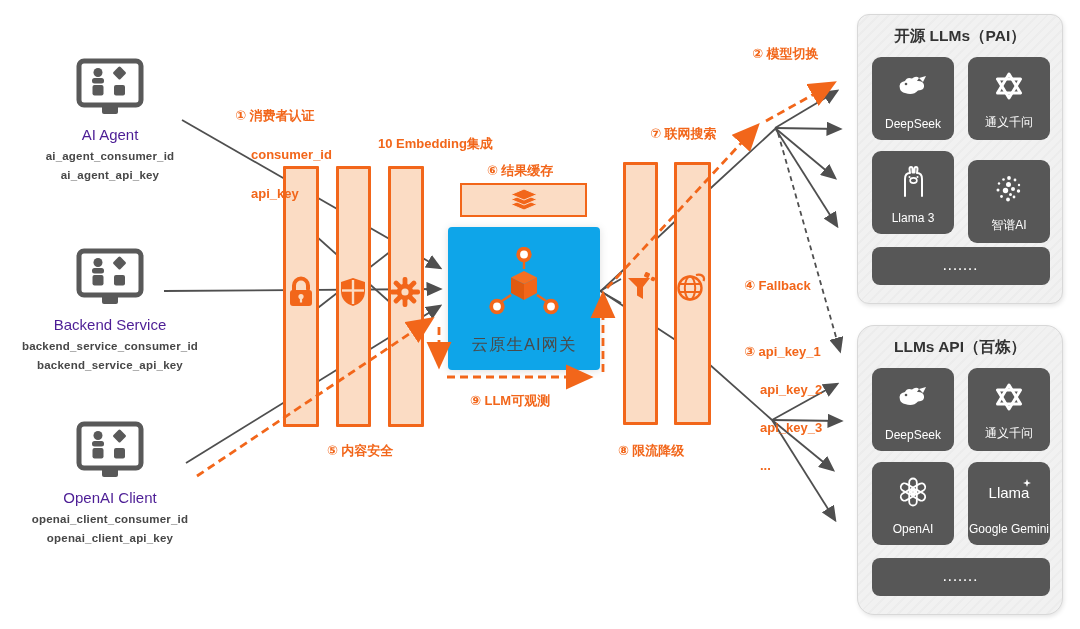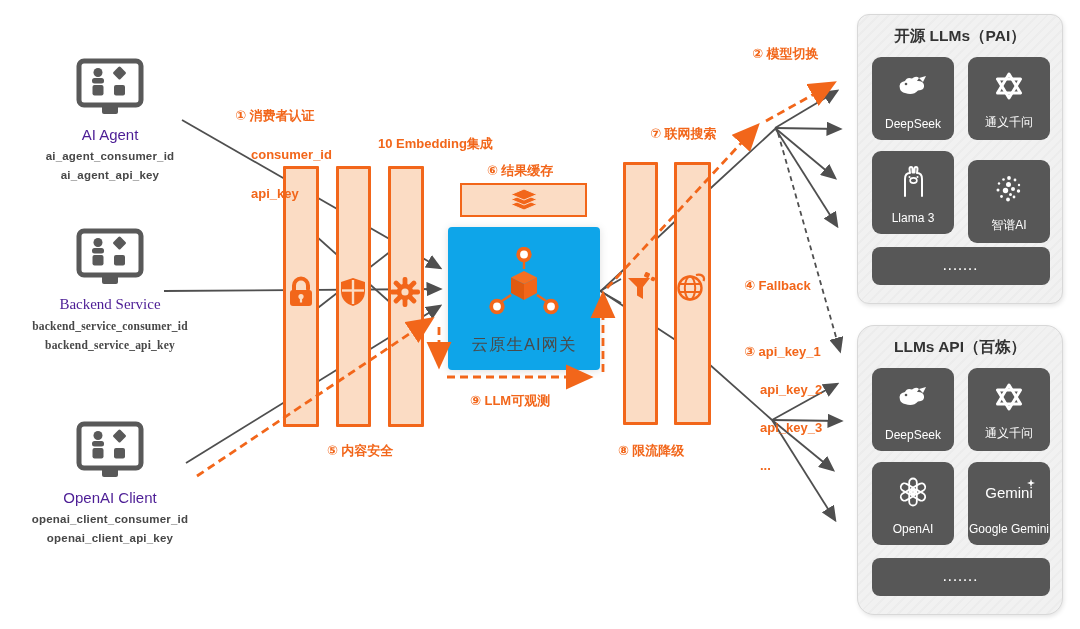--- a/index.html
+++ b/index.html
@@ -79,21 +79,21 @@
       <rect x="16" y="20" width="12" height="5.5" rx="2.5" fill="#595959"></rect>
       <rect x="38.5" y="10" width="10" height="10" rx="1.5" transform="rotate(45 43.5 15)" fill="#595959"></rect>
       <rect x="16.5" y="27" width="11" height="10.5" rx="2" fill="#595959"></rect>
       <rect x="38" y="27" width="11" height="10.5" rx="2" fill="#595959"></rect>
     </svg>
     <div class="cname">AI Agent</div>
     <div class="cid">ai_agent_consumer_id</div>
     <div class="cid">ai_agent_api_key</div>
   </div>
 
-  <div class="client" style="left:15px;top:228px;font-family:Liberation Serif, serif;">
+  <div class="client" style="left:15px;top:248px;">
     <svg width="68" height="60" viewBox="0 0 68 60">
       <rect x="3" y="3" width="62" height="44" rx="5" fill="none" stroke="#595959" stroke-width="5"></rect>
       <rect x="26" y="47" width="16" height="9" rx="2" fill="#595959"></rect>
       <circle cx="22" cy="14.5" r="4.5" fill="#595959"></circle>
       <rect x="16" y="20" width="12" height="5.5" rx="2.5" fill="#595959"></rect>
       <rect x="38.5" y="10" width="10" height="10" rx="1.5" transform="rotate(45 43.5 15)" fill="#595959"></rect>
       <rect x="16.5" y="27" width="11" height="10.5" rx="2" fill="#595959"></rect>
       <rect x="38" y="27" width="11" height="10.5" rx="2" fill="#595959"></rect>
     </svg>
     <div class="cname">Backend Service</div>
@@ -291,21 +291,21 @@
           <rect x="11.2" y="13.5" width="7.6" height="15" rx="3.8" transform="rotate(60 15 15)"></rect>
           <rect x="11.2" y="13.5" width="7.6" height="15" rx="3.8" transform="rotate(120 15 15)"></rect>
         </g>
       </svg>
         </div>
       <div class="clabel">OpenAI</div>
     </div>
     <div class="card" style="left:110px;top:136px;">
       <div class="icn">
         <div class="gemini-word">
-          <span>Gemini</span>
+          <span>Llama</span>
           <svg width="8" height="8" viewBox="0 0 8 8">
             <polygon points="4,0 5,3 8,4 5,5 4,8 3,5 0,4 3,3" fill="#fff"></polygon>
           </svg>
         </div>
       </div>
       <div class="clabel">Google Gemini</div>
     </div>
     <div class="morebar">.......</div>
   </div>
 

